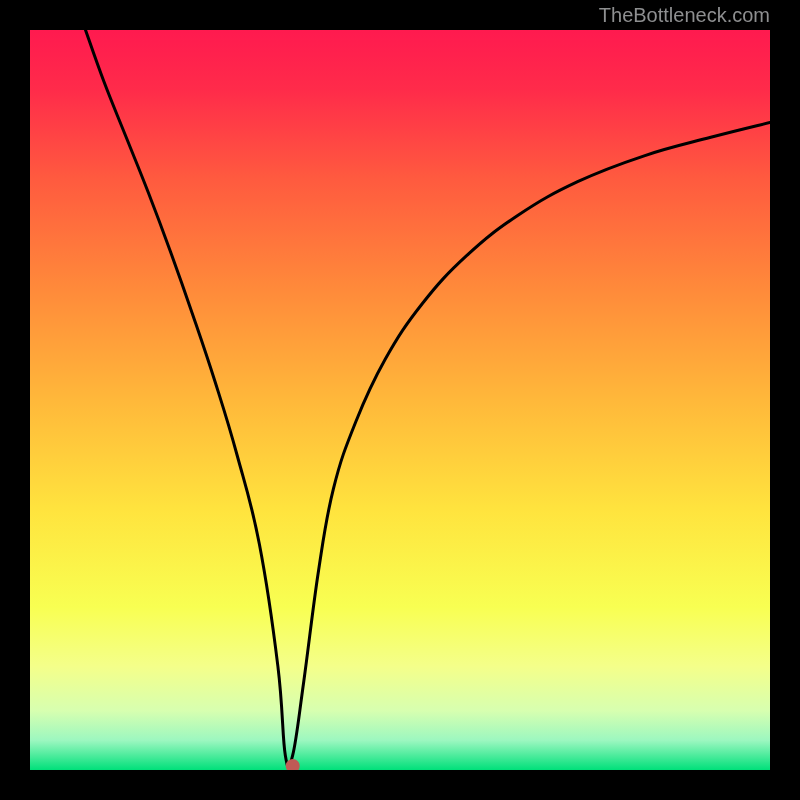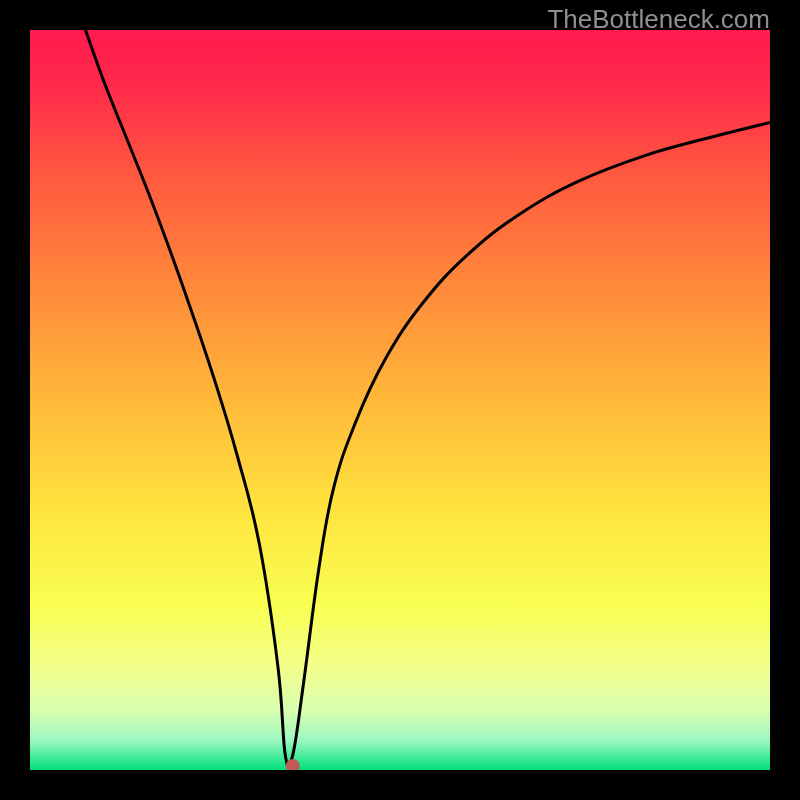--- a/index.html
+++ b/index.html
@@ -32,21 +32,21 @@
     position: absolute;
     top: 0;
     left: 0;
     width: 100%;
     height: 100%;
   }
   .watermark {
     position: absolute;
     top: 4px;
     right: 30px;
-    font-size: 26px;
+    font-size: 20px;
     font-weight: 400;
     color: #8e8f90;
     letter-spacing: 0px;
     z-index: 10;
   }
   svg.curve {
     position: absolute;
     top: 0;
     left: 0;
     width: 740px;

